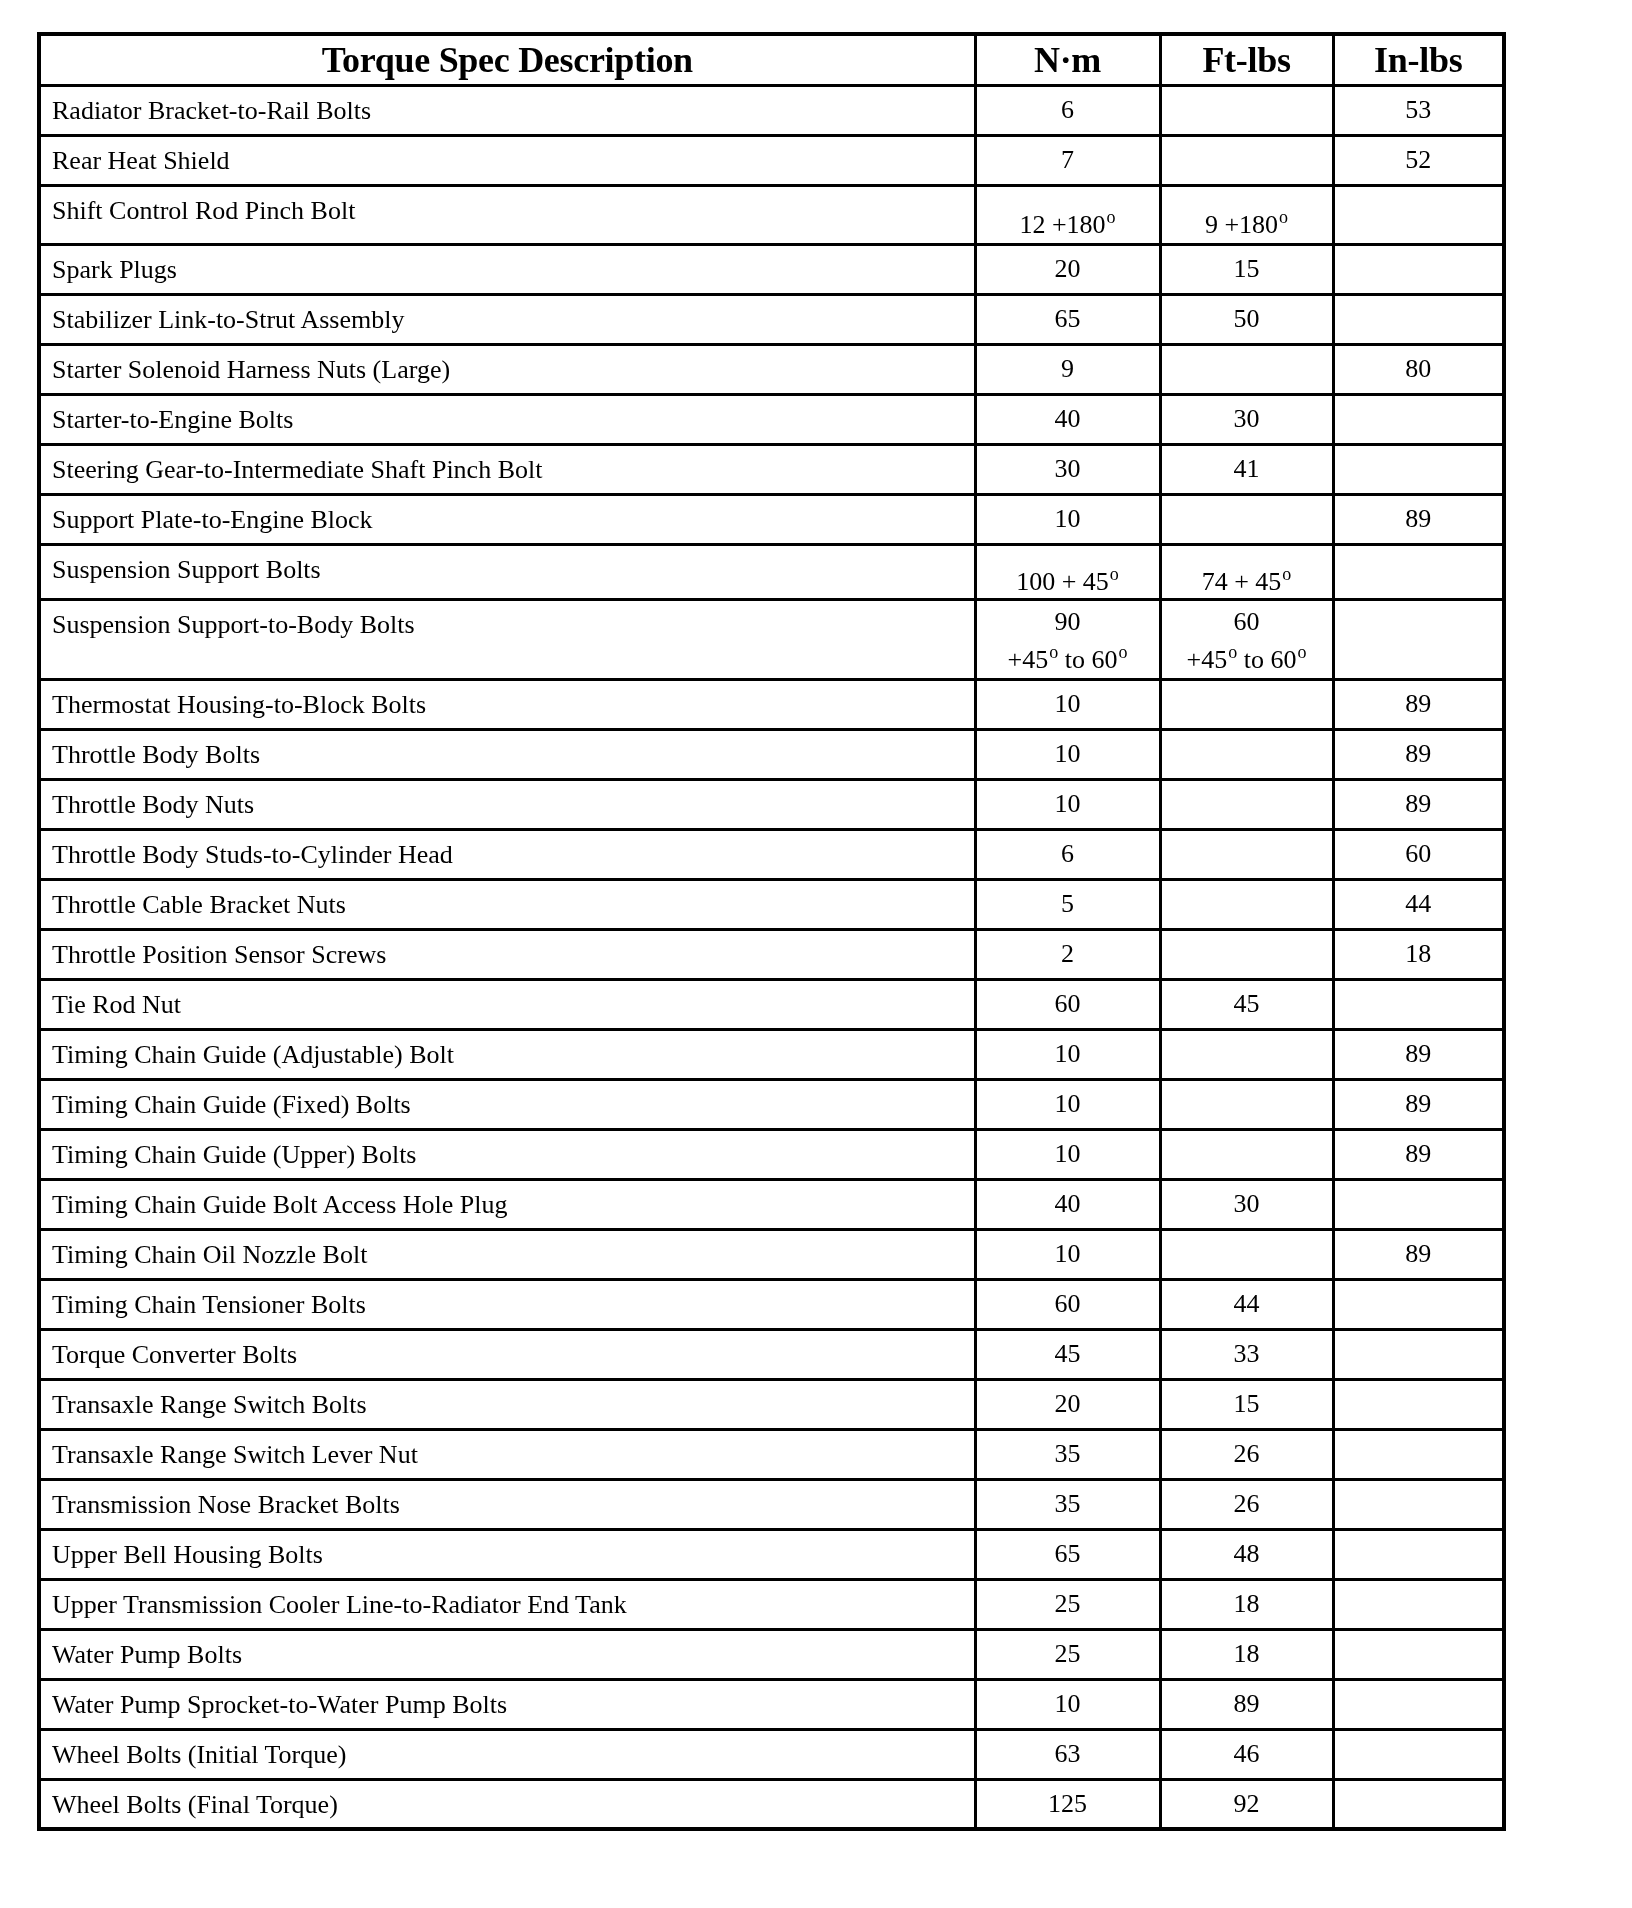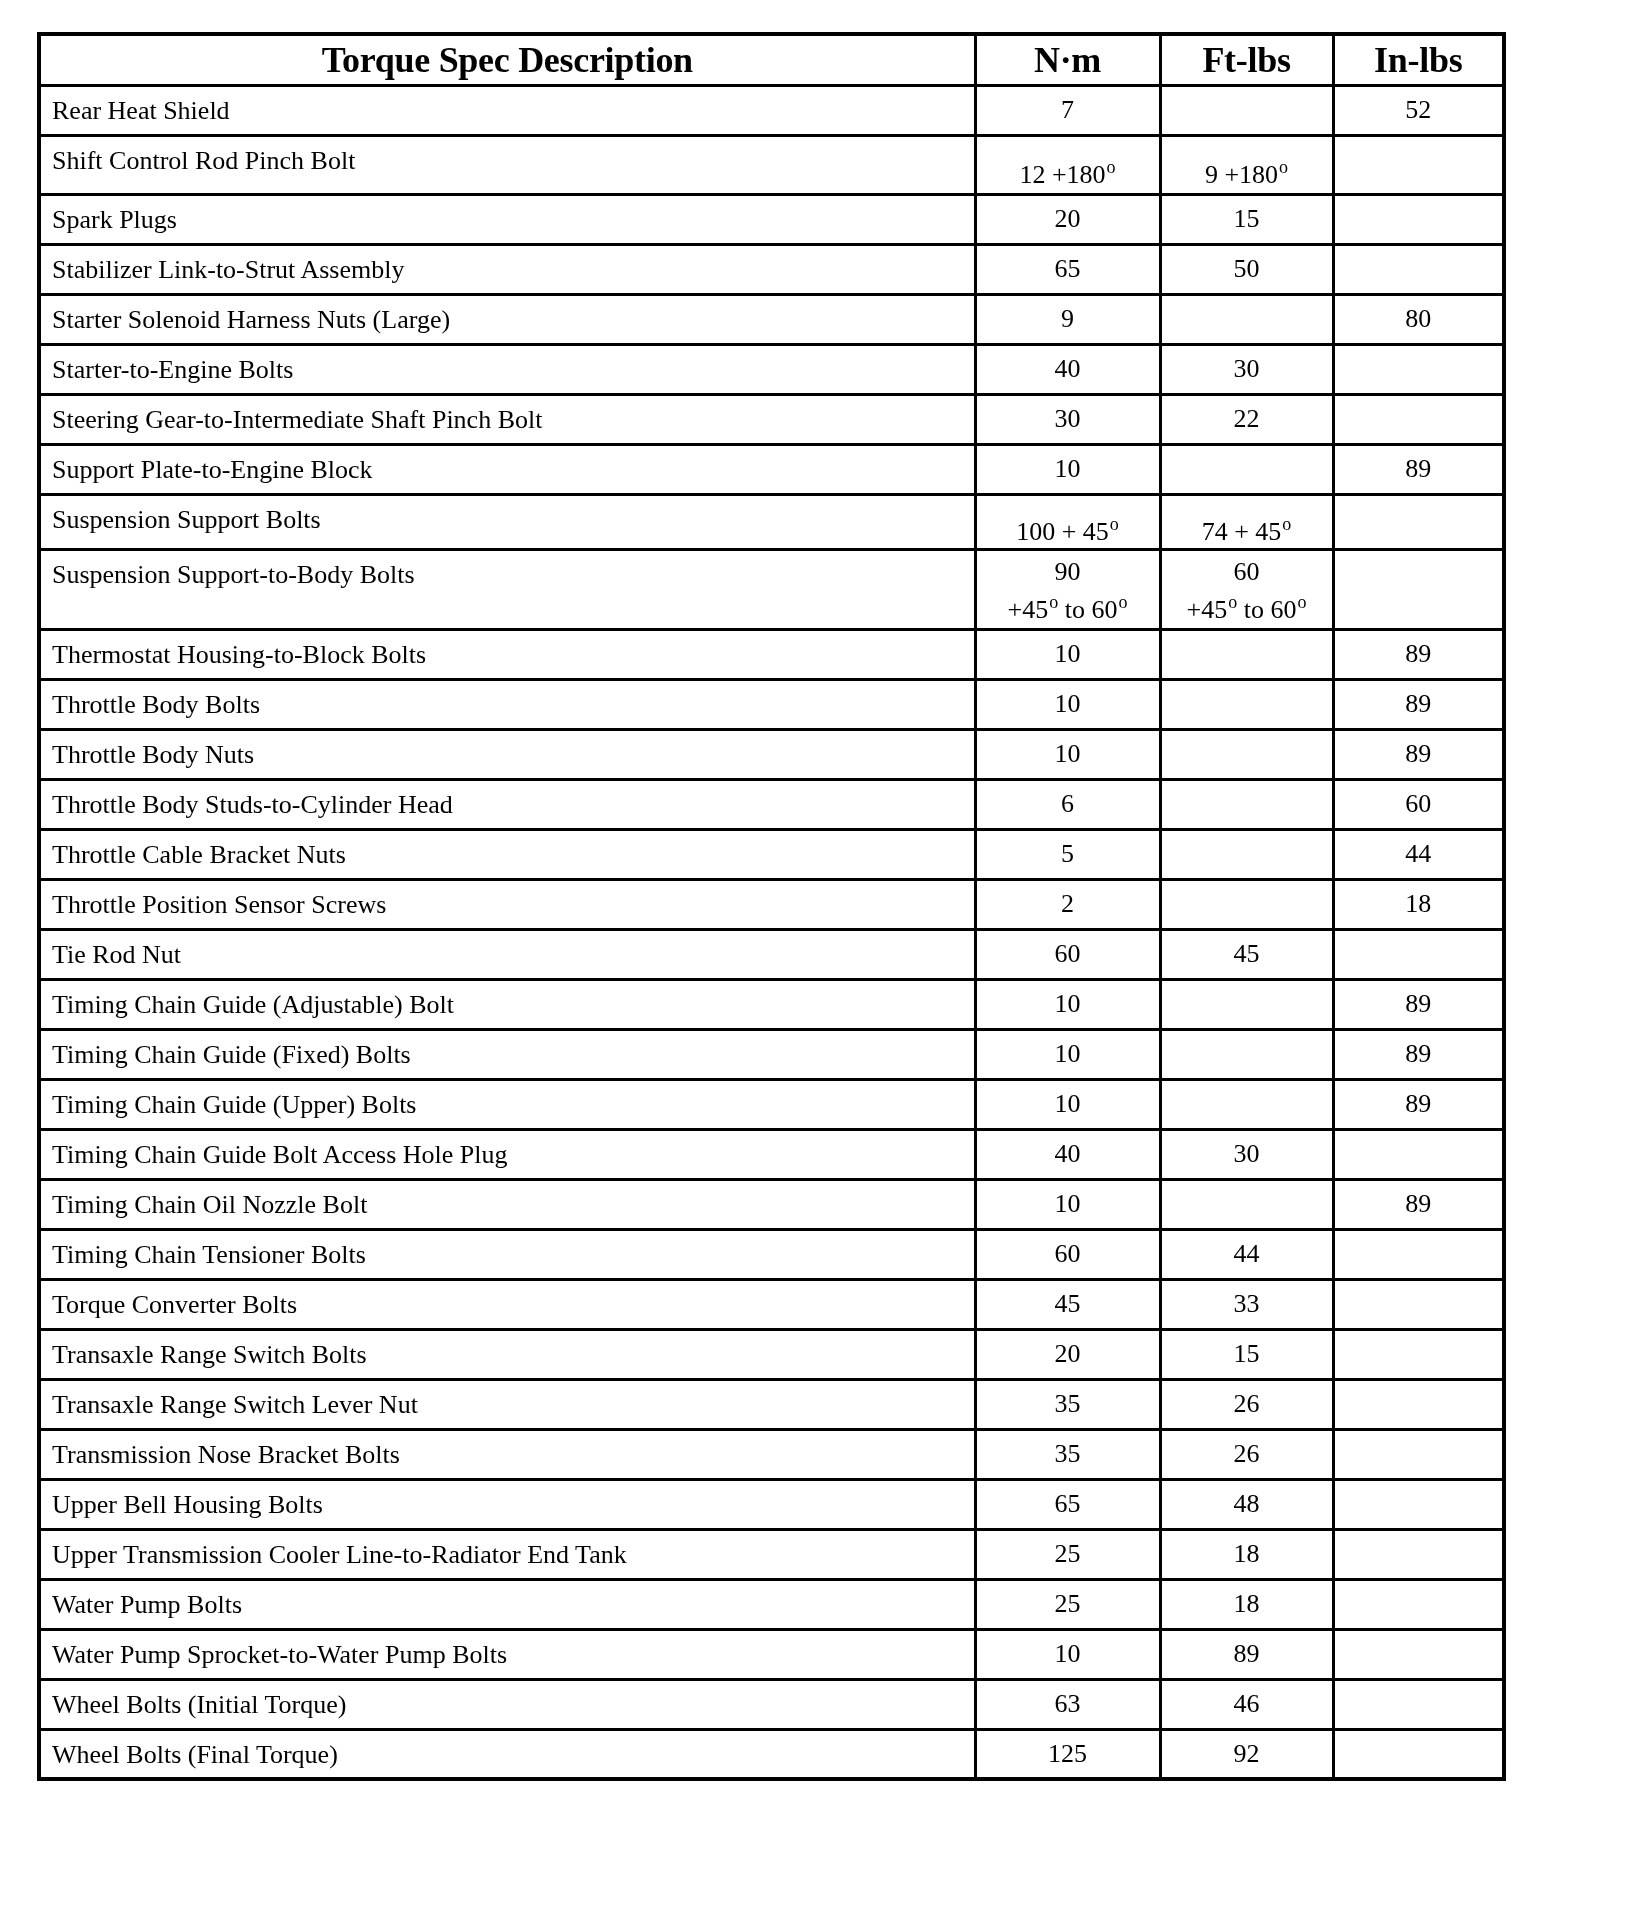--- a/index.html
+++ b/index.html
@@ -46,20 +46,26 @@
   <thead>
     <tr>
       <th>Torque Spec Description</th>
       <th>N·m</th>
       <th>Ft-lbs</th>
       <th>In-lbs</th>
     </tr>
   </thead>
   <tbody id="spec-body">
       <tr>
+        <td class="desc">Radiator Bracket-to-Rail Bolts</td>
+        <td class="num">6</td>
+        <td class="num"></td>
+        <td class="num">53</td>
+      </tr>
+      <tr>
         <td class="desc">Rear Heat Shield</td>
         <td class="num">7</td>
         <td class="num"></td>
         <td class="num">52</td>
       </tr>
       <tr class="h59">
         <td class="desc">Shift Control Rod Pinch Bolt</td>
         <td class="num">12 +180<span class="deg">o</span></td>
         <td class="num">9 +180<span class="deg">o</span></td>
         <td class="num"></td>
@@ -84,21 +90,21 @@
       </tr>
       <tr>
         <td class="desc">Starter-to-Engine Bolts</td>
         <td class="num">40</td>
         <td class="num">30</td>
         <td class="num"></td>
       </tr>
       <tr>
         <td class="desc">Steering Gear-to-Intermediate Shaft Pinch Bolt</td>
         <td class="num">30</td>
-        <td class="num">22</td>
+        <td class="num">41</td>
         <td class="num"></td>
       </tr>
       <tr>
         <td class="desc">Support Plate-to-Engine Block</td>
         <td class="num">10</td>
         <td class="num"></td>
         <td class="num">89</td>
       </tr>
       <tr class="h55">
         <td class="desc">Suspension Support Bolts</td>

